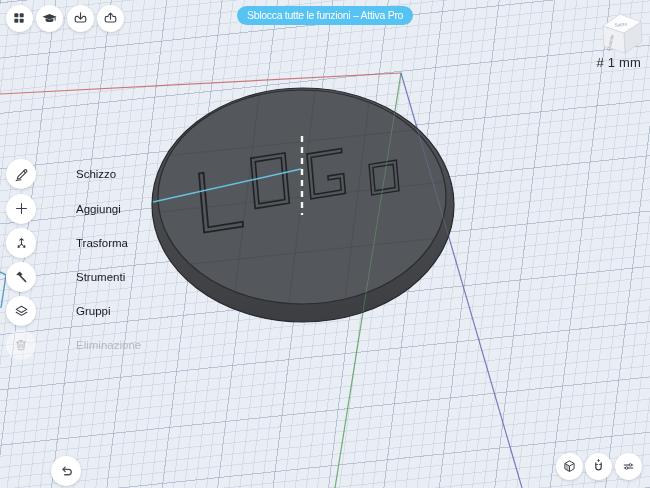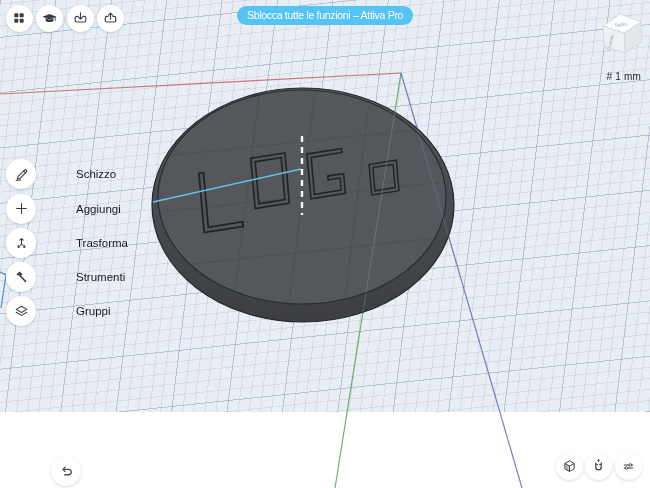--- a/index.html
+++ b/index.html
@@ -1,18 +1,18 @@
 <!DOCTYPE html>
 <html><head>
 <meta charset="utf-8">
 <style>
   html,body{margin:0;padding:0;}
   body{width:650px;height:488px;overflow:hidden;font-family:"Liberation Sans",sans-serif;-webkit-font-smoothing:antialiased;}
   .viewport{
-    position:relative;width:650px;height:412px;
+    position:relative;width:650px;height:488px;
     background-color:#e9edf4;
     background-image:
       repeating-linear-gradient(97deg,  rgba(148,162,190,.45) 0 1px, transparent 1px 55px),
       repeating-linear-gradient(-6deg,  rgba(148,162,190,.45) 0 1px, transparent 1px 55px),
       repeating-linear-gradient(97deg,  rgba(170,182,206,.30) 0 1px, transparent 1px 11px),
       repeating-linear-gradient(-6deg,  rgba(170,182,206,.30) 0 1px, transparent 1px 11px);
   }
   .scene{position:absolute;left:0;top:0;}
   .circle-btn{
     position:absolute;background:#fff;border-radius:50%;
@@ -20,21 +20,21 @@
     display:flex;align-items:center;justify-content:center;
   }
   .d27{width:27px;height:27px;}
   .d30{width:30px;height:30px;}
   .banner{
     position:absolute;left:237px;top:6px;height:19px;line-height:19px;
     background:#56c3f2;color:#fff;border-radius:10px;padding:0 10px;
     font-size:10.5px;letter-spacing:-.3px;white-space:nowrap;
   }
   .grid-size{
-    position:absolute;right:9px;top:71px;font-size:10px;color:#26282c;letter-spacing:.2px;text-align:right;
+    position:absolute;right:9px;top:55px;font-size:13px;color:#26282c;letter-spacing:.2px;text-align:right;
   }
   .side-item{position:absolute;left:6px;display:flex;align-items:center;height:30px;gap:28px;}
   .side-item .circle-btn{position:static;flex:0 0 auto;}
   .side-label{margin-left:12px;font-size:11.5px;color:#17191d;}
   .side-item.disabled .circle-btn{background:rgba(255,255,255,.45);box-shadow:none;}
   .side-item.disabled .side-label{color:#b4b9c2;}
   .icon{display:block;}
 </style>
 </head>
 <body>
@@ -207,20 +207,32 @@
   <div class="side-item" style="top:262px;">
     <div class="circle-btn d30">
       <svg class="icon" width="17" height="17" viewBox="0 0 24 24">
         <polygon points="4.5,8 9.3,3.4 13.4,7.5 10.9,10" fill="#3a3e44"></polygon>
         <line x1="10" y1="9.5" x2="17.8" y2="17.6" stroke="#3a3e44" stroke-width="2.4" stroke-linecap="round"></line>
       </svg>
     </div>
     <span class="side-label">Strumenti</span>
   </div>
 
+  <div class="side-item disabled" style="top:330px;">
+    <div class="circle-btn d30">
+      <svg class="icon" width="16" height="16" viewBox="0 0 24 24">
+        <g fill="none" stroke="#b7bcc4" stroke-width="1.5" stroke-linecap="round" stroke-linejoin="round">
+          <path d="M7,8 l.8,9.6 a1.6,1.6 0 0 0 1.6,1.4 h5.2 a1.6,1.6 0 0 0 1.6,-1.4 L17,8"></path>
+          <path d="M5.5,7.5 H18.5 M10,5.2 h4"></path>
+          <path d="M10.4,11 v5 M13.6,11 v5"></path>
+        </g>
+      </svg>
+    </div>
+    <span class="side-label">Eliminazione</span>
+  </div>
 
   <div class="circle-btn d30" style="left:51px;top:456px;">
     <svg class="icon" width="18" height="18" viewBox="0 0 24 24">
       <g fill="none" stroke="#4a4e55" stroke-width="1.7" stroke-linecap="round" stroke-linejoin="round">
         <path d="M8,9.8 h7.4 a3.6,3.6 0 0 1 0,7.2 H10.2"></path>
         <path d="M10.8,7 L8,9.8 L10.8,12.6"></path>
       </g>
     </svg>
   </div>
 

